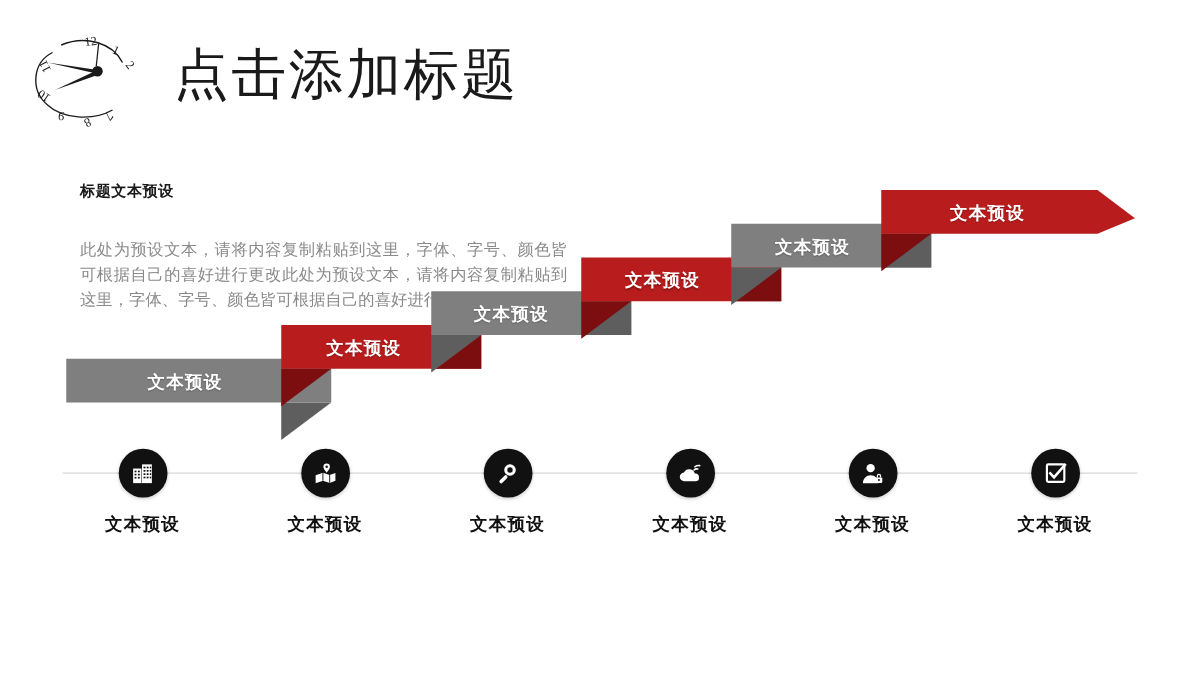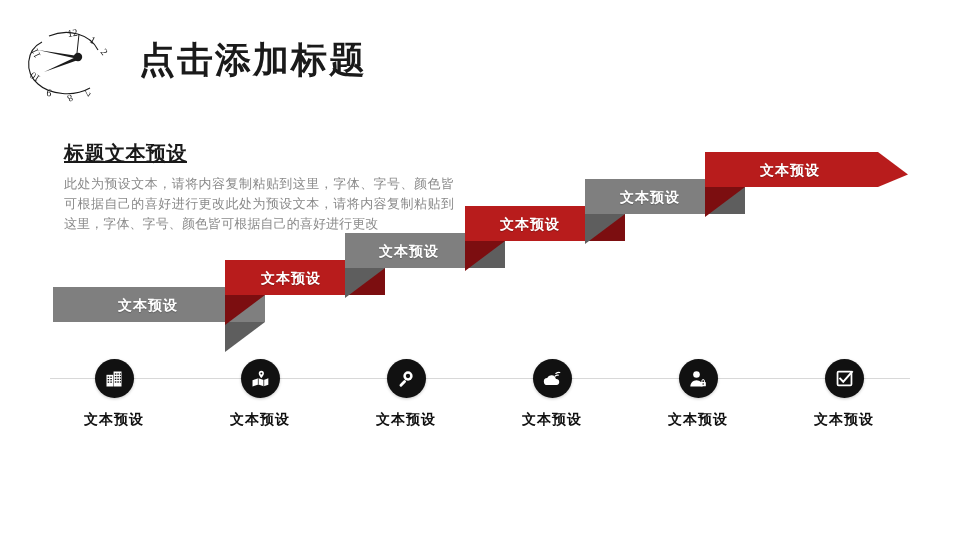--- a/index.html
+++ b/index.html
@@ -31,43 +31,42 @@
     position: absolute;
     left: 16px;
     top: 20px;
     width: 104px;
     height: 82px;
   }
   #slide-title {
     position: absolute;
     left: 139px;
     top: 36px;
-    font-size: 36px;
-    font-weight: 700;
+    font-size: 44px;
+    font-weight: 400;
     color: #1a1a1a;
     letter-spacing: 2px;
     line-height: 48px;
     white-space: nowrap;
   }
 
   
   #text-block {
     position: absolute;
     left: 64px;
     top: 143px;
     width: 390px;
   }
   #text-heading {
-    font-size: 20px;
+    font-size: 12px;
     font-weight: 700;
     color: #1a1a1a;
     letter-spacing: 0.5px;
-    margin: 0 0 11px 0;
+    margin: 0 0 27px 0;
     line-height: 20px;
-    text-decoration: underline;
   }
   #text-body {
     font-size: 13px;
     color: #8a8a8a;
     line-height: 20px;
     margin: 0;
     letter-spacing: 0.1px;
     text-align: justify;
   }
 

